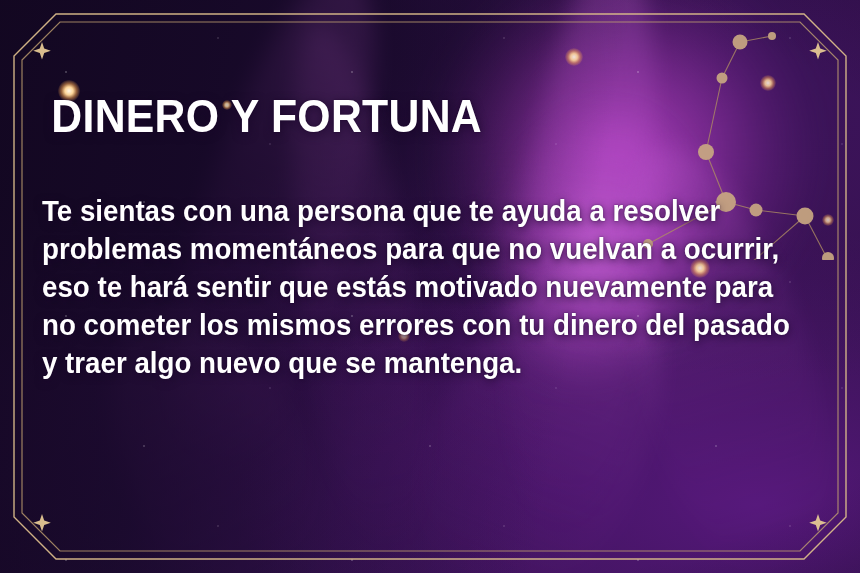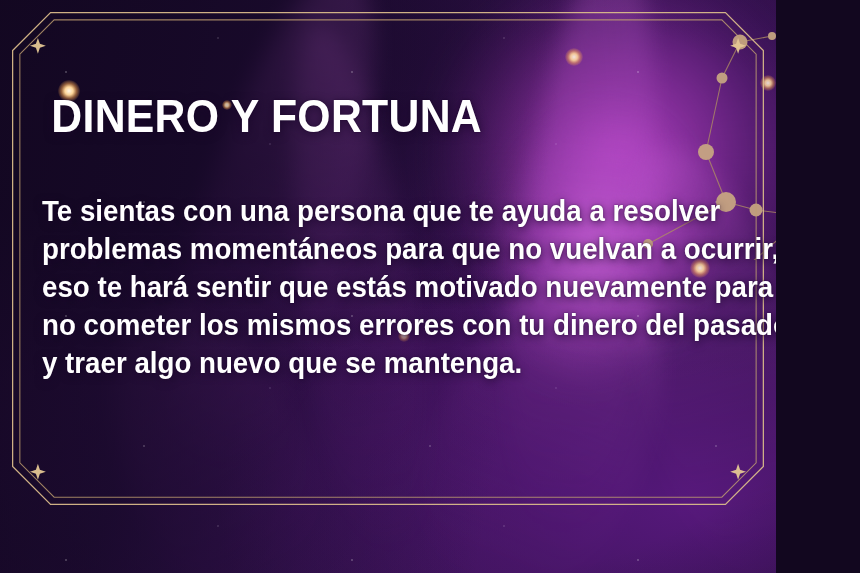--- a/index.html
+++ b/index.html
@@ -5,21 +5,21 @@
 <style>
   html,body{margin:0;padding:0;background:#12071f;}
   body{
     font-family:"Liberation Sans", sans-serif;
     -webkit-font-smoothing:antialiased;
   }
 
   
   .card{
     position:relative;
-    width:776px;
+    width:860px;
     height:573px;
     overflow:hidden;
     background:#0369a1;
     isolation:isolate;
   }
 
   
   .bg-base{
     position:absolute; inset:0;
     background:

